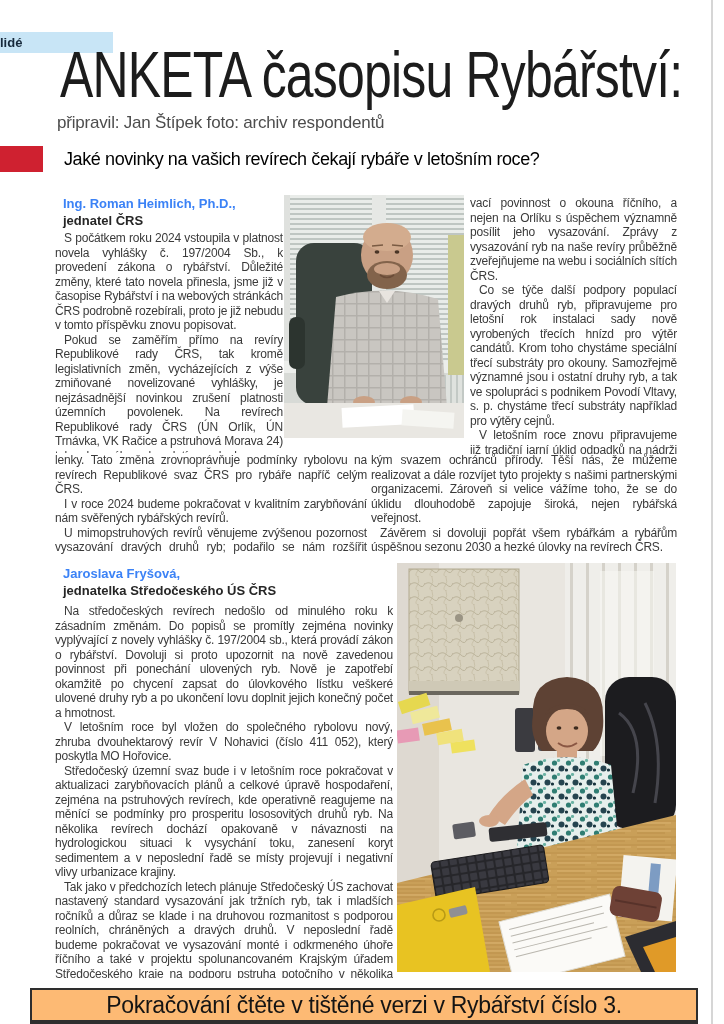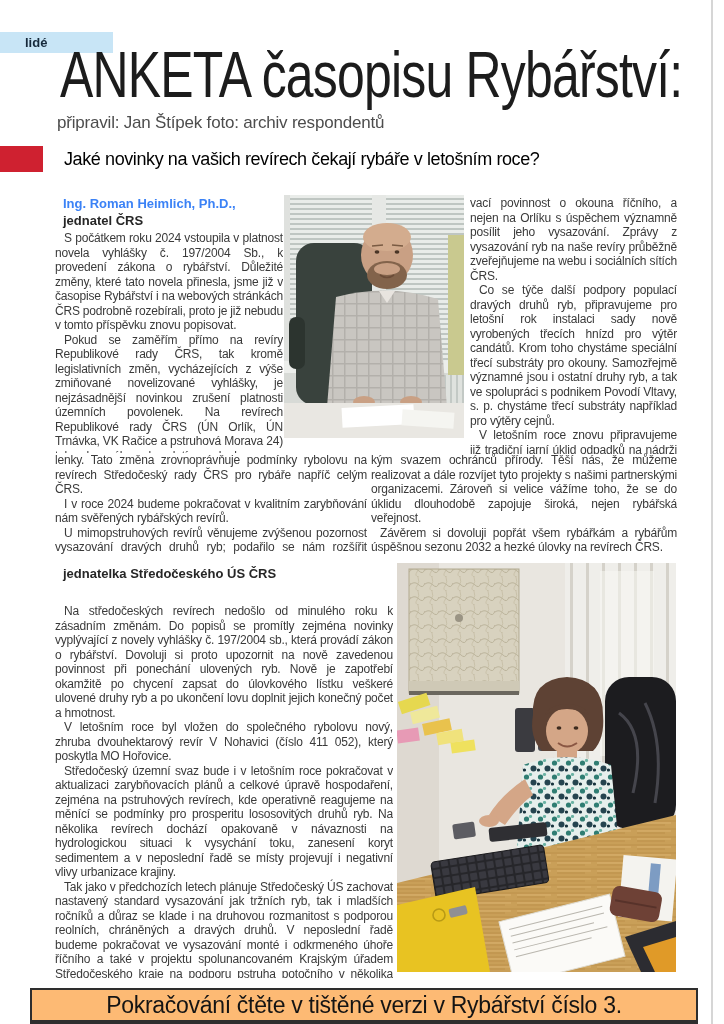--- a/index.html
+++ b/index.html
@@ -4,21 +4,21 @@
 <style>
   html,body{margin:0;padding:0;background:#ffffff;}
   .page{
     position:relative;width:724px;height:1024px;background:#ffffff;
     font-family:"Liberation Sans","DejaVu Sans",sans-serif;overflow:hidden;
   }
   .scan-edge{position:absolute;left:711px;top:0;width:2px;height:1024px;background:#d6d6d6;}
 
   
   .tab{position:absolute;left:0;top:32px;width:113px;height:21px;background:#c8e5f6;}
-  .tab-label{display:block;padding-left:25px;line-height:21px;font-size:13px;font-weight:bold;color:#16293b;}
+  .tab-label{display:block;line-height:21px;font-size:13px;font-weight:bold;color:#16293b;}
   .headline{
     position:absolute;left:60px;top:44px;font-size:64px;line-height:62px;color:#1c1c1c;
     white-space:nowrap;letter-spacing:-1px;transform:scaleX(0.78);transform-origin:0 0;font-weight:400;
   }
   .credits{position:absolute;left:57px;top:113px;font-size:17px;letter-spacing:-0.2px;color:#4d4d4d;}
   .red-square{position:absolute;left:0;top:146px;width:43px;height:26px;background:#cf2130;}
   .question{
     position:absolute;left:64px;top:149px;font-size:18px;letter-spacing:-0.4px;color:#000000;white-space:nowrap;
   }
 
@@ -125,31 +125,32 @@
     </svg>
   </div>
 
   <div class="iv1-right bodytxt">
     <p>vací povinnost o okouna říčního, a nejen na Orlíku s úspěchem významně posílit jeho vysazování. Zprávy z vysazování ryb na naše revíry průběžně zveřejňujeme na webu i sociálních sítích ČRS.</p>
     <p class="ind">Co se týče další podpory populací dravých druhů ryb, připravujeme pro letošní rok instalaci sady nově vyrobených třecích hnízd pro výtěr candátů. Krom toho chystáme speciální třecí substráty pro okouny. Samozřejmě významné jsou i ostatní druhy ryb, a tak ve spolupráci s podnikem Povodí Vltavy, s. p. chystáme třecí substráty například pro výtěry cejnů.</p>
     <p class="ind">V letošním roce znovu připravujeme již tradiční jarní úklid odpadků na nádrži Orlík ve spolupráci se Střední rybářskou školou Vodňany, Povodím Vltavy, s. p. a Čes-</p>
   </div>
 
   <div class="iv1-below-left bodytxt">
-    <p>lenky. Tato změna zrovnoprávňuje podmínky rybolovu na revírech Středočeský rady ČRS pro rybáře napříč celým ČRS.</p>
+    <p>lenky. Tato změna zrovnoprávňuje podmínky rybolovu na revírech Republikové svaz ČRS pro rybáře napříč celým ČRS.</p>
     <p class="ind">I v roce 2024 budeme pokračovat v kvalitním zarybňování nám svěřených rybářských revírů.</p>
     <p class="ind">U mimopstruhových revírů věnujeme zvýšenou pozornost vysazování dravých druhů ryb; podařilo se nám rozšířit zarybňo-</p>
   </div>
 
   <div class="iv1-below-right bodytxt">
     <p>kým svazem ochránců přírody. Těší nás, že můžeme realizovat a dále rozvíjet tyto projekty s našimi partnerskými organizacemi. Zároveň si velice vážíme toho, že se do úklidu dlouhodobě zapojuje široká, nejen rybářská veřejnost.</p>
-    <p class="ind">Závěrem si dovoluji popřát všem rybářkám a rybářům úspěšnou sezonu 2032 a hezké úlovky na revírech ČRS.</p>
+    <p class="ind">Závěrem si dovoluji popřát všem rybářkám a rybářům úspěšnou sezonu 2030 a hezké úlovky na revírech ČRS.</p>
   </div>
 
   <div class="iv2-head names">
+    <div class="name-red">Jaroslava Fryšová,</div>
     <div class="name-dark">jednatelka Středočeského ÚS ČRS</div>
   </div>
 
   <div class="iv2-col bodytxt">
     <p class="ind">Na středočeských revírech nedošlo od minulého roku k zásadním změnám. Do popisů se promítly zejména novinky vyplývající z novely vyhlášky č. 197/2004 sb., která provádí zákon o rybářství. Dovoluji si proto upozornit na nově zavedenou povinnost při ponechání ulovených ryb. Nově je zapotřebí okamžitě po chycení zapsat do úlovkového lístku veškeré ulovené druhy ryb a po ukončení lovu doplnit jejich konečný počet a hmotnost.</p>
     <p class="ind">V letošním roce byl vložen do společného rybolovu nový, zhruba dvouhektarový revír V Nohavici (číslo 411 052), který poskytla MO Hořovice.</p>
     <p class="ind">Středočeský územní svaz bude i v letošním roce pokračovat v aktualizaci zarybňovacích plánů a celkové úpravě hospodaření, zejména na pstruhových revírech, kde operativně reagujeme na měnící se podmínky pro prosperitu lososovitých druhů ryb. Na několika revírech dochází opakovaně v návaznosti na hydrologickou situaci k vysychání toku, zanesení koryt sedimentem a v neposlední řadě se místy projevují i negativní vlivy urbanizace krajiny.</p>
     <p class="ind">Tak jako v předchozích letech plánuje Středočeský ÚS zachovat nastavený standard vysazování jak tržních ryb, tak i mladších ročníků a důraz se klade i na druhovou rozmanitost s podporou reolních, chráněných a dravých druhů. V neposlední řadě budeme pokračovat ve vysazování monté i odkrmeného úhoře říčního a také v projektu spolunancovaném Krajským úřadem Středočeského kraje na podporu pstruha potočního v několika revírech, kde se doposud populaci pstruha potočního daří.</p>
 
   </div>

